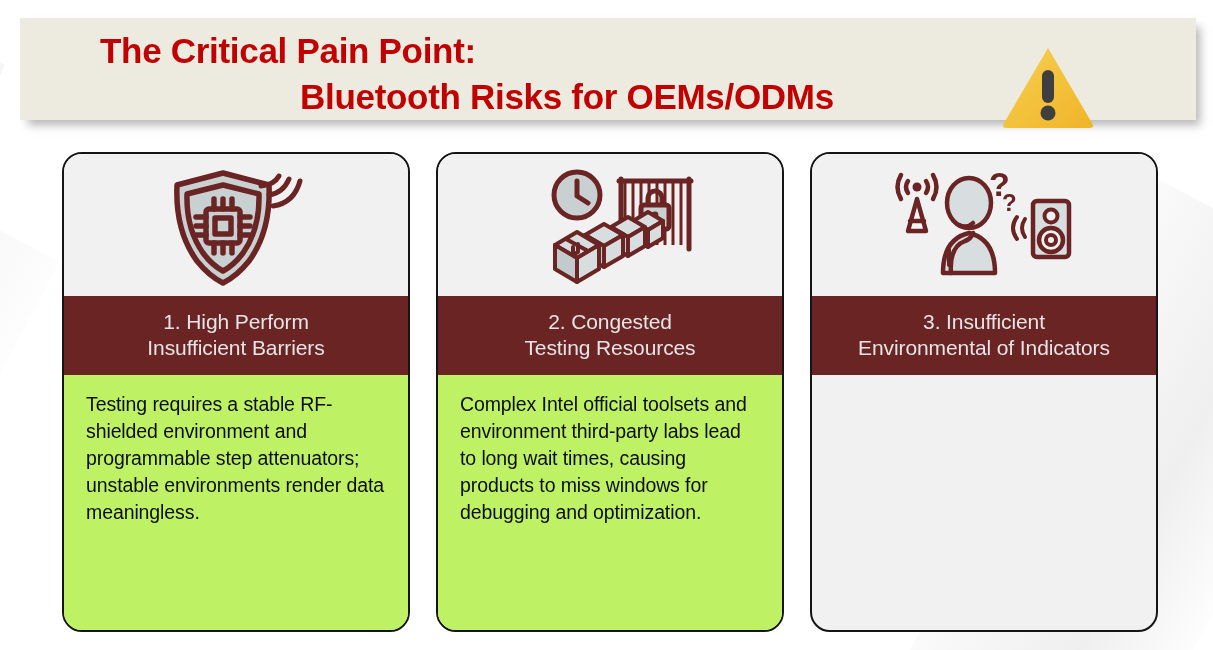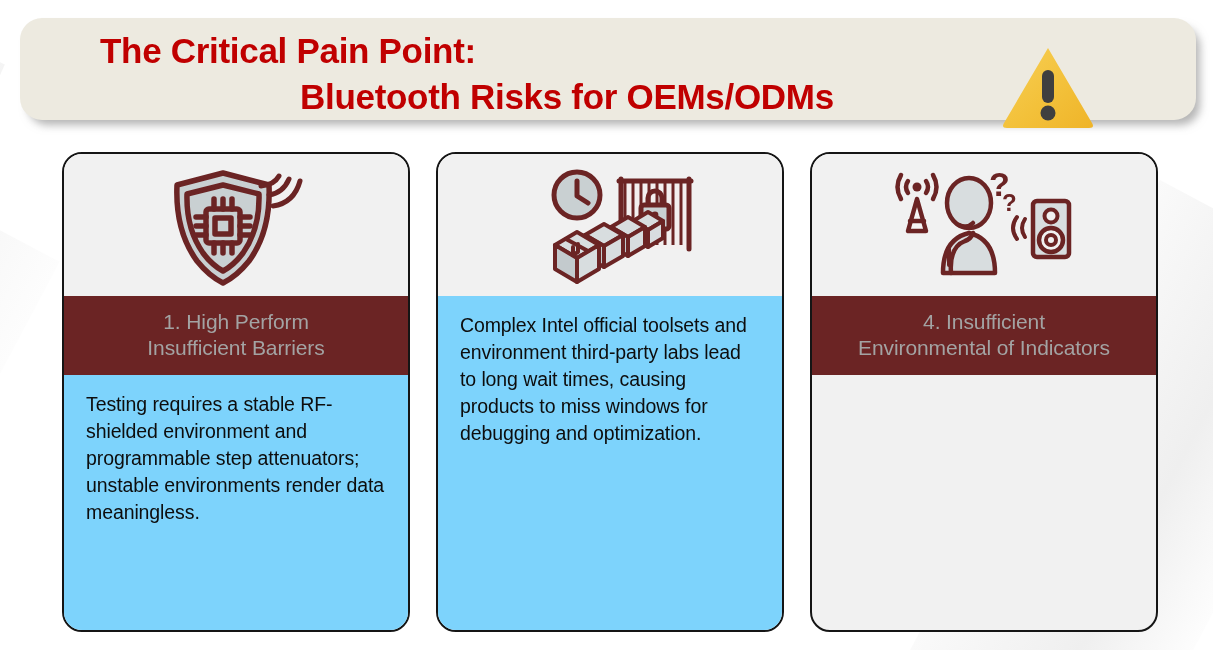--- a/index.html
+++ b/index.html
@@ -51,21 +51,20 @@
   
   #title-banner {
     position: absolute;
     left: 20px;
     top: 18px;
     width: 1176px;
     height: 102px;
     background: #edeae0;
     box-shadow: 6px 7px 9px -2px rgba(120,120,120,0.55);
     box-sizing: border-box;
-    border-radius: 22px;
   }
   #title-text-wrap {
     position: absolute;
     left: 80px;
     top: 10px;
     width: 900px;
   }
   .title-line {
     color: #c00000;
     font-family: "Liberation Sans", sans-serif;
@@ -117,36 +116,36 @@
     display: flex;
     align-items: center;
     justify-content: center;
     background: #f1f1f1;
   }
   .card-icon-area svg { display: block; }
 
   .card-header {
     flex: none;
     background: #6b2424;
-    color: #a3a3a3;
+    color: #e5e5e5;
     text-align: center;
     font-size: 21px;
     font-weight: normal;
     line-height: 26px;
     padding: 13px 6px 14px 6px;
     letter-spacing: -0.1px;
     box-sizing: border-box;
   }
   .card-body {
     flex: 1 1 auto;
     padding: 16px 20px 10px 22px;
     color: #0d0d0d;
     font-size: 19.5px;
     line-height: 27px;
-    background: #7dd3fc;
+    background: #bef264;
     letter-spacing: -0.1px;
   }
 </style>
 </head>
 <body>
 
 <div id="slide-bg">
   <div class="bg-diag bg-diag-a"></div>
   <div class="bg-diag bg-diag-c"></div>
   <div class="bg-diag bg-diag-b"></div>
@@ -253,20 +252,24 @@
           <path d="M79 85 v21 l19 -11 v-21 z" fill="#D8DDDF"></path>
 
           <path d="M30 84 l22 -13 l22 13 l-22 13 z" fill="#D8DDDF"></path>
           <path d="M30 84 v24 l22 13 v-24 z" fill="#C3CACD"></path>
           <path d="M52 97 v24 l22 -13 v-24 z" fill="#D8DDDF"></path>
           <path d="M41 78 l22 12" fill="none"></path>
           <path d="M48 86 v8 l5 -3 v-8" fill="none"></path>
         </g>
       </svg>
     </div>
+    <div class="card-header">
+      <span>2. Congested</span><br>
+      <span>Testing Resources</span>
+    </div>
     <div class="card-body">Complex Intel official toolsets and environment third-party labs lead to long wait times, causing products to miss windows for debugging and optimization.</div>
   </div>
 
   <div class="card" id="card-3">
     <div class="card-icon-area">
       <svg viewBox="0 0 190 128" width="190" height="128" aria-hidden="true">
 
         <g stroke="#6B2424" stroke-width="4.5" fill="none" stroke-linecap="round" stroke-linejoin="round">
           <path d="M28 38 l-9 32 h18 z" fill="#F5F5F5"></path>
           <path d="M21 60 h14"></path>
@@ -300,18 +303,18 @@
           <circle cx="162" cy="79" r="5" fill="none" stroke="#6B2424" stroke-width="4"></circle>
         </g>
 
         <g fill="none" stroke="#6B2424" stroke-width="4" stroke-linecap="round">
           <path d="M136 58 q-6 9 0 18"></path>
           <path d="M128 56 q-8 11 0 22"></path>
         </g>
       </svg>
     </div>
     <div class="card-header">
-      <span>4. Insufficient</span><br>
+      <span>3. Insufficient</span><br>
       <span>Environmental of Indicators</span>
     </div>
   </div>
 
 </div>
 
 </body></html>

